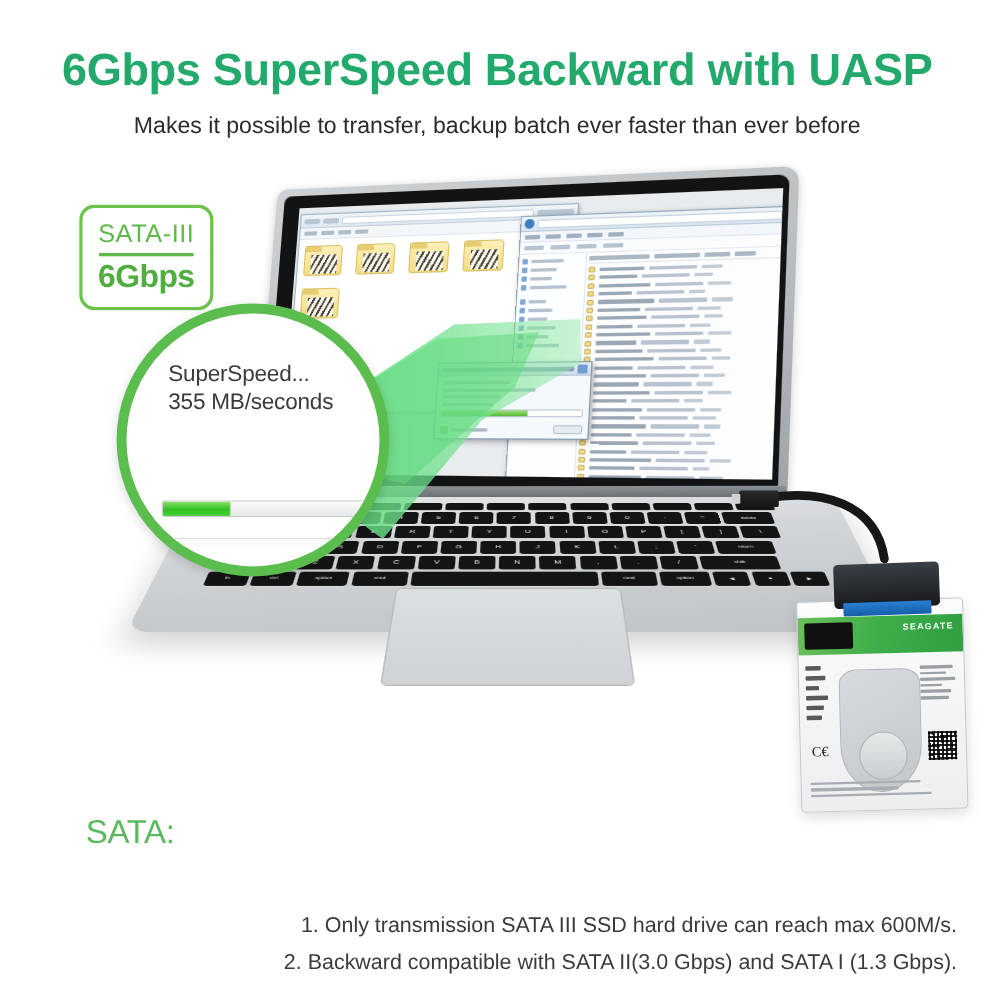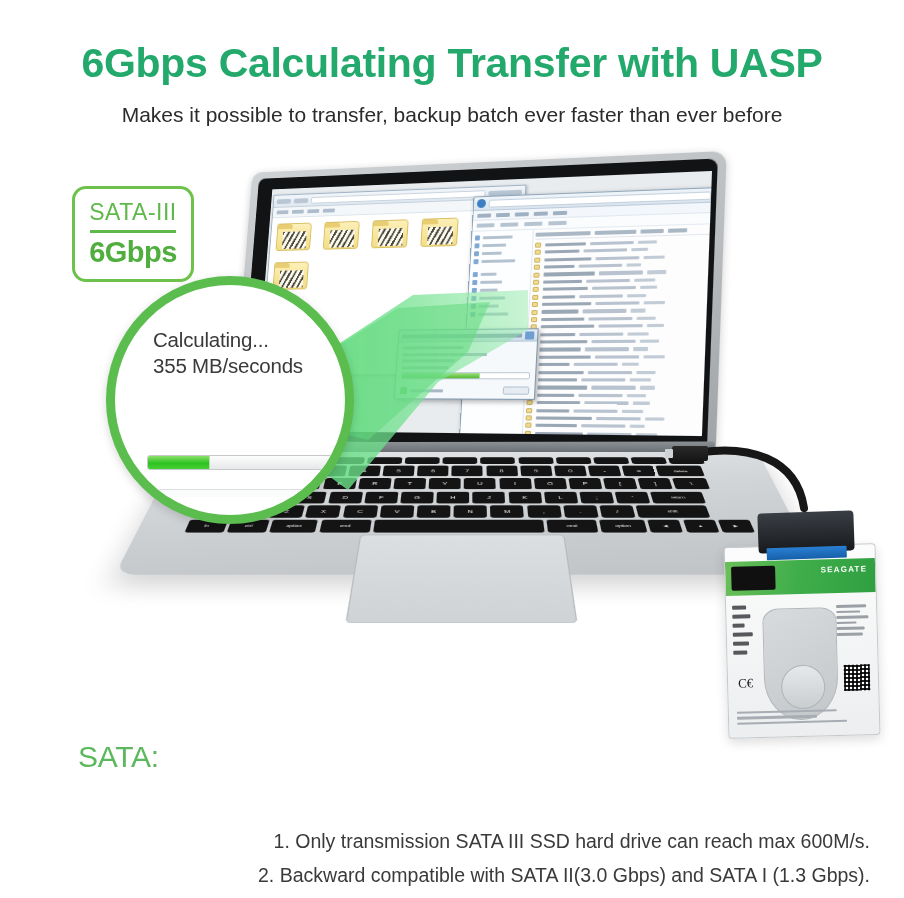--- a/index.html
+++ b/index.html
@@ -315,21 +315,21 @@
   .note-list { position: absolute; left: 80px; top: 824px; width: 790px; text-align: right; }
   .note-item {
     font-size: 19.5px; color: #3a3a3a; line-height: 34px; white-space: nowrap;
   }
 </style>
 </head>
 <body>
 
 <div id="page">
 
-  <div class="headline">6Gbps Calculating Transfer with UASP</div>
+  <div class="headline">6Gbps SuperSpeed Backward with UASP</div>
   <div class="subhead">Makes it possible to transfer, backup batch ever faster than ever before</div>
 
   <div class="sata-badge">
     <div class="sata-top">SATA-III</div>
     <div class="sata-rule"></div>
     <div class="sata-bot">6Gbps</div>
   </div>
 
   <div class="laptop">
 
@@ -776,21 +776,21 @@
         <stop offset="55%" stop-color="#6fe08c" stop-opacity="0.75"></stop>
         <stop offset="100%" stop-color="#8ae8a3" stop-opacity="0.45"></stop>
       </linearGradient>
     </defs>
     <polygon points="10,120 185,5 300,0 300,40 210,92 120,200" fill="url(#bg1)"></polygon>
     <polygon points="12,118 170,18 262,12 240,62 140,150" fill="#63d87e" opacity="0.55"></polygon>
   </svg>
 
   <div class="mag">
     <div class="mag-txt">
-      <div>Calculating...</div>
+      <div>SuperSpeed...</div>
       <div>355 MB/seconds</div>
     </div>
     <div class="mag-bar-wrap">
       <div class="mag-bar">
         <i id="magfill" style="width: 33%;"></i>
       </div>
       <div class="mag-bar2"></div>
     </div>
   </div>
 

